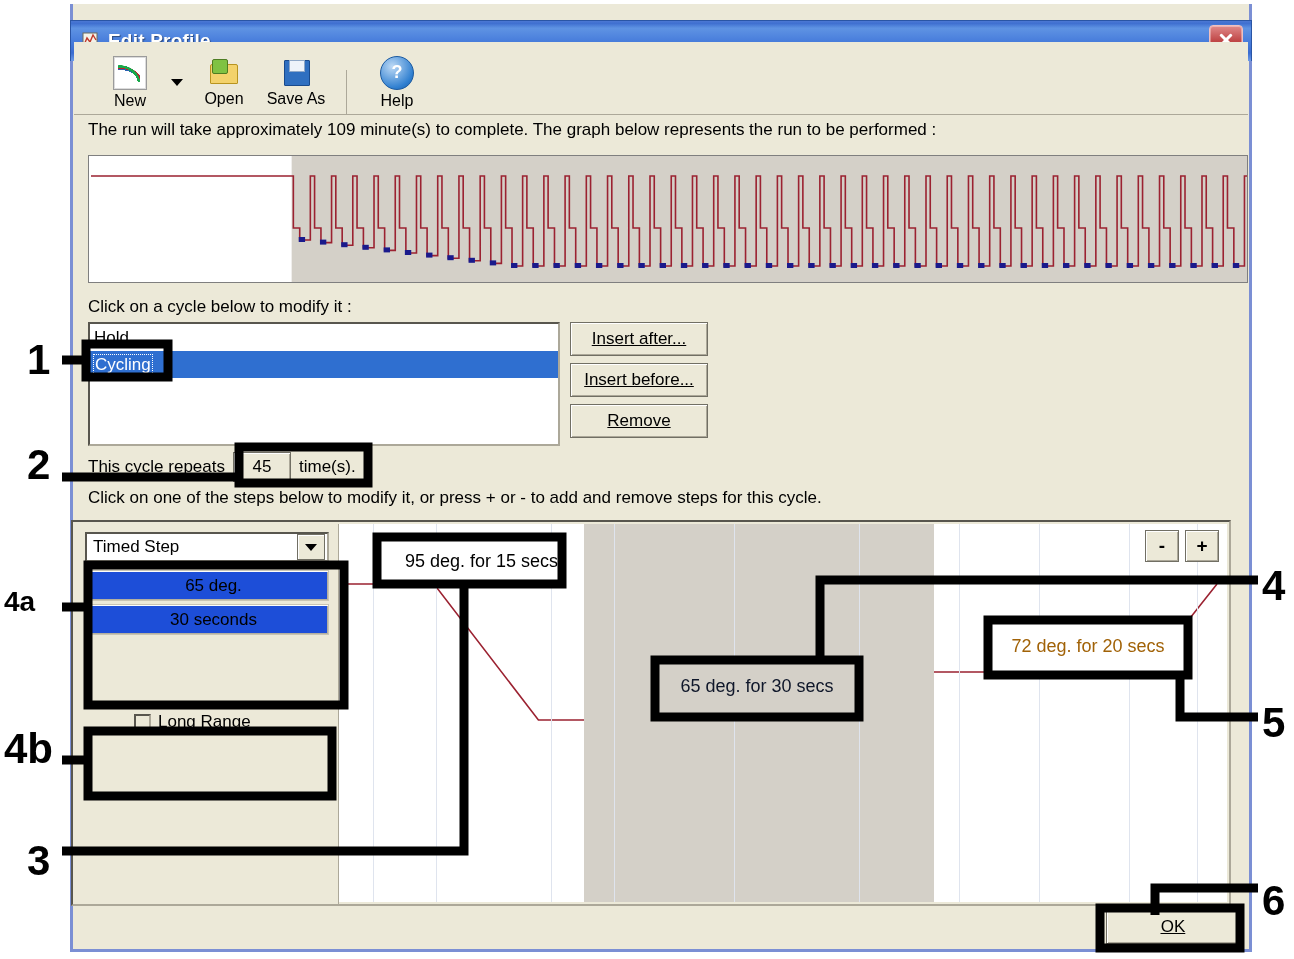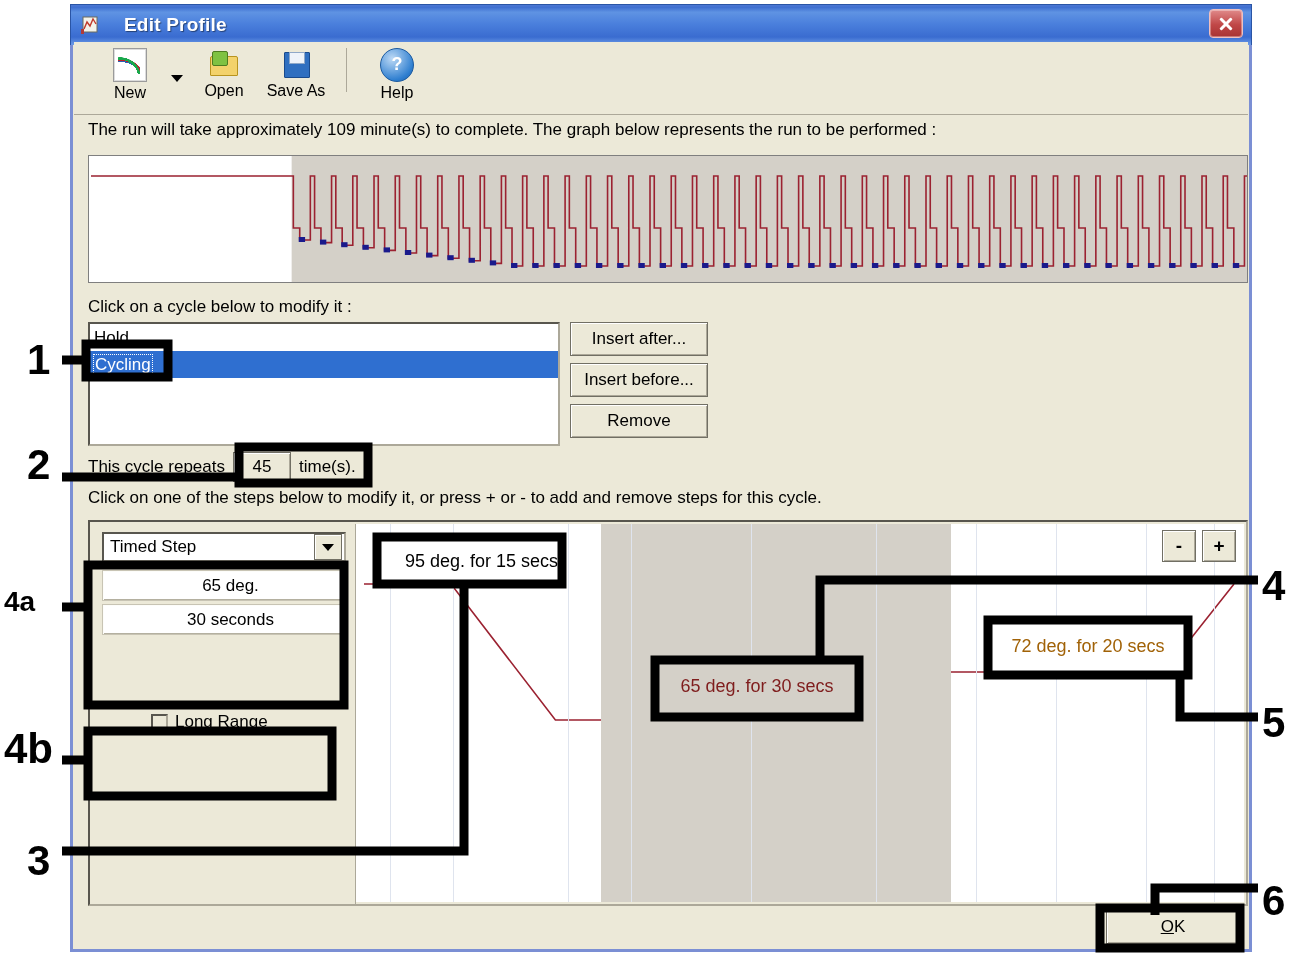--- a/index.html
+++ b/index.html
@@ -1,37 +1,37 @@
 <!DOCTYPE html>
 <html><head>
 <meta charset="utf-8">
 <style>
   html,body{margin:0;padding:0;background:#ffffff;}
   body{width:1294px;height:959px;position:relative;font-family:"Liberation Sans",sans-serif;overflow:hidden;}
 
   
   #window{position:absolute;left:70px;top:4px;width:1182px;height:948px;
           border:3px solid #7b8fd4;border-top:none;background:#ece9d8;box-sizing:border-box;}
-  #titlebar{position:absolute;left:70px;top:4px;width:1182px;height:41px;box-sizing:border-box;
+  #titlebar{position:absolute;left:70px;top:20px;width:1182px;height:41px;box-sizing:border-box;
             background:linear-gradient(180deg,#4c78d4 0%,#3f6fd0 6%,#5f93e3 18%,#4a7fdc 48%,#3a6cd0 80%,#6d9ce8 100%);
-            border:1px solid #2a55a5;border-bottom:none;display:flex;align-items:center;gap:16px;}
+            border:1px solid #2a55a5;border-bottom:none;display:flex;align-items:center;}
   #titlebar .tb-ico{width:20px;height:20px;margin-left:9px;margin-right:8px;position:relative;flex:0 0 auto;}
   #titlebar .tb-title{color:#ffffff;font-size:19px;font-weight:bold;letter-spacing:.2px;
                       text-shadow:1px 1px 1px rgba(0,0,0,.45);}
   #closebtn{position:absolute;right:8px;top:4px;width:32px;height:27px;border-radius:4px;
             background:linear-gradient(180deg,#e08a8a,#c04747 55%,#a83333);
             border:1px solid #f0c0c0;box-shadow:inset 0 0 0 1px rgba(255,255,255,.35);}
   #closebtn:before,#closebtn:after{content:"";position:absolute;left:50%;top:50%;width:16px;height:3px;
             background:#fff;border-radius:1px;transform-origin:center;}
   #closebtn:before{transform:translate(-50%,-50%) rotate(45deg);}
   #closebtn:after{transform:translate(-50%,-50%) rotate(-45deg);}
 
   
   #toolbar{position:absolute;left:74px;top:42px;width:1174px;height:72px;background:#ece9d8;
-           border-bottom:1px solid #aca899;display:flex;align-items:flex-start;}
+           border-bottom:1px solid #aca899;display:flex;align-items:flex-end;}
   .tbtn{width:72px;height:64px;display:flex;flex-direction:column;align-items:center;
         justify-content:flex-start;padding-top:6px;box-sizing:border-box;}
   .tbtn .glyph{width:32px;height:32px;position:relative;}
   .tbtn .lbl{font-size:16px;color:#000;margin-top:2px;font-family:"Liberation Sans",sans-serif;}
   #tb-new{margin-left:20px;}
   #tb-newarrow{width:22px;height:64px;display:flex;align-items:center;justify-content:center;padding-top:4px;}
   #tb-newarrow i{width:0;height:0;border-left:6px solid transparent;border-right:6px solid transparent;
                  border-top:7px solid #000;display:block;}
   #tb-sep{width:1px;height:44px;background:#aca899;margin:6px 14px 0 14px;}
 
@@ -68,45 +68,45 @@
   
   #lbl-cycle{position:absolute;left:88px;top:297px;}
   #cyclelist{position:absolute;left:88px;top:322px;width:472px;height:124px;background:#fff;
              border:2px inset #aca899;box-sizing:border-box;overflow:hidden;}
   .cyc-item{height:27px;line-height:27px;padding-left:4px;font-size:17px;color:#000;
             font-family:"Liberation Sans",sans-serif;}
   .cyc-item.sel{background:#2f6fd0;color:#fff;}
   .cyc-item.sel span{outline:1px dotted #ffffff;outline-offset:0px;padding:0 1px;}
 
   .winbtn{background:#ece9d8;border:1px solid #716f64;box-shadow:inset 1px 1px 0 #fff, inset -1px -1px 0 #aca899;
-          font-size:17px;font-family:"Liberation Sans",sans-serif;color:#000;text-align:center;box-sizing:border-box;}
+          font-size:17px;font-family:"Liberation Sans",sans-serif;color:#000;text-align:center;box-sizing:border-box;text-decoration:underline;}
   #btn-insert-after{position:absolute;left:570px;top:322px;width:138px;height:34px;line-height:32px;}
   #btn-insert-before{position:absolute;left:570px;top:363px;width:138px;height:34px;line-height:32px;}
   #btn-remove{position:absolute;left:570px;top:404px;width:138px;height:34px;line-height:32px;}
 
   
   #repeats-row{position:absolute;left:88px;top:452px;display:flex;align-items:center;}
   #repeats-box{width:56px;height:28px;background:#ece9d8;border:1px solid #716f64;
                box-shadow:inset 1px 1px 0 #fff, inset -1px -1px 0 #aca899;
                display:flex;align-items:center;justify-content:center;font-size:17px;margin:0 8px;}
   #lbl-steps{position:absolute;left:88px;top:488px;}
 
   
-  #bottom{position:absolute;left:88px;top:520px;width:1160px;height:386px;background:#ece9d8;
+  #bottom{position:absolute;left:71px;top:520px;width:1160px;height:386px;background:#ece9d8;
           border:2px inset #aca899;box-sizing:border-box;}
   #leftpane{position:absolute;left:2px;top:2px;width:264px;height:380px;background:#ece9d8;
             border-right:1px solid #aca899;box-sizing:border-box;}
   #combo{position:absolute;left:10px;top:8px;width:244px;height:30px;background:#fff;
          border:2px inset #aca899;box-sizing:border-box;display:flex;align-items:center;}
   #combo .cv{font-size:17px;padding-left:6px;flex:1;}
   #combo .carrow{width:26px;height:24px;margin-right:2px;background:#ece9d8;border:1px solid #716f64;
          box-shadow:inset 1px 1px 0 #fff;display:flex;align-items:center;justify-content:center;}
   #combo .carrow i{width:0;height:0;border-left:6px solid transparent;border-right:6px solid transparent;
          border-top:7px solid #000;}
-  .stepbtn{position:absolute;left:10px;width:244px;height:31px;background:#ffffff;
+  .stepbtn{position:absolute;left:10px;width:244px;height:31px;background:#1d4ed8;
            border:1px solid #c8c4b4;box-shadow:inset 1px 1px 0 #fdfdfa, inset -1px -1px 0 #b4b0a0;
            display:flex;align-items:center;justify-content:center;font-size:17px;box-sizing:border-box;padding-left:13px;}
   #sb1{top:46px;} #sb2{top:80px;} #sb3{top:114px;} #sb4{top:149px;}
   .cbrow{position:absolute;left:12px;display:flex;align-items:flex-start;font-size:17px;}
   .cbox{width:17px;height:17px;background:#ece9d8;border:2px inset #aca899;box-sizing:border-box;
         position:relative;margin-right:7px;flex:0 0 auto;margin-top:2px;}
   .cbox.checked:after{content:"";position:absolute;left:4px;top:1px;width:5px;height:10px;
         border:solid #000;border-width:0 2px 2px 0;transform:rotate(42deg);}
   #cb-longrange{top:188px;margin-left:47px;}
   #cb-touchdown{top:215px;width:216px;}
@@ -304,14 +304,14 @@
 <div class="num" style="left:27px;  top:339px; font-size:42px;">1</div>
 <div class="num" style="left:27px;  top:444px; font-size:42px;">2</div>
 <div class="num" style="left:27px;  top:840px; font-size:42px;">3</div>
 <div class="num" style="left:1262px;top:565px; font-size:42px;">4</div>
 <div class="num" style="left:4px;   top:588px; font-size:28px;">4a</div>
 <div class="num" style="left:4px;   top:728px; font-size:42px;">4b</div>
 <div class="num" style="left:1262px;top:702px; font-size:42px;">5</div>
 <div class="num" style="left:1262px;top:880px; font-size:42px;">6</div>
 
 <div class="dlgtext" style="position: absolute; left: 382px; top: 551px; width: 199px; text-align: center; font-size: 18px; color: rgb(0, 0, 0);">95 deg. for 15 secs</div>
-<div class="dlgtext" style="position: absolute; left: 660px; top: 676px; width: 194px; text-align: center; font-size: 18px; color: #7f1d1d;">65 deg. for 30 secs</div>
+<div class="dlgtext" style="position: absolute; left: 660px; top: 676px; width: 194px; text-align: center; font-size: 18px; color: #0f172a;">65 deg. for 30 secs</div>
 <div class="dlgtext" style="position: absolute; left: 993px; top: 636px; width: 190px; text-align: center; font-size: 18px; color: #a16207;">72 deg. for 20 secs</div>
 
 </body></html>

